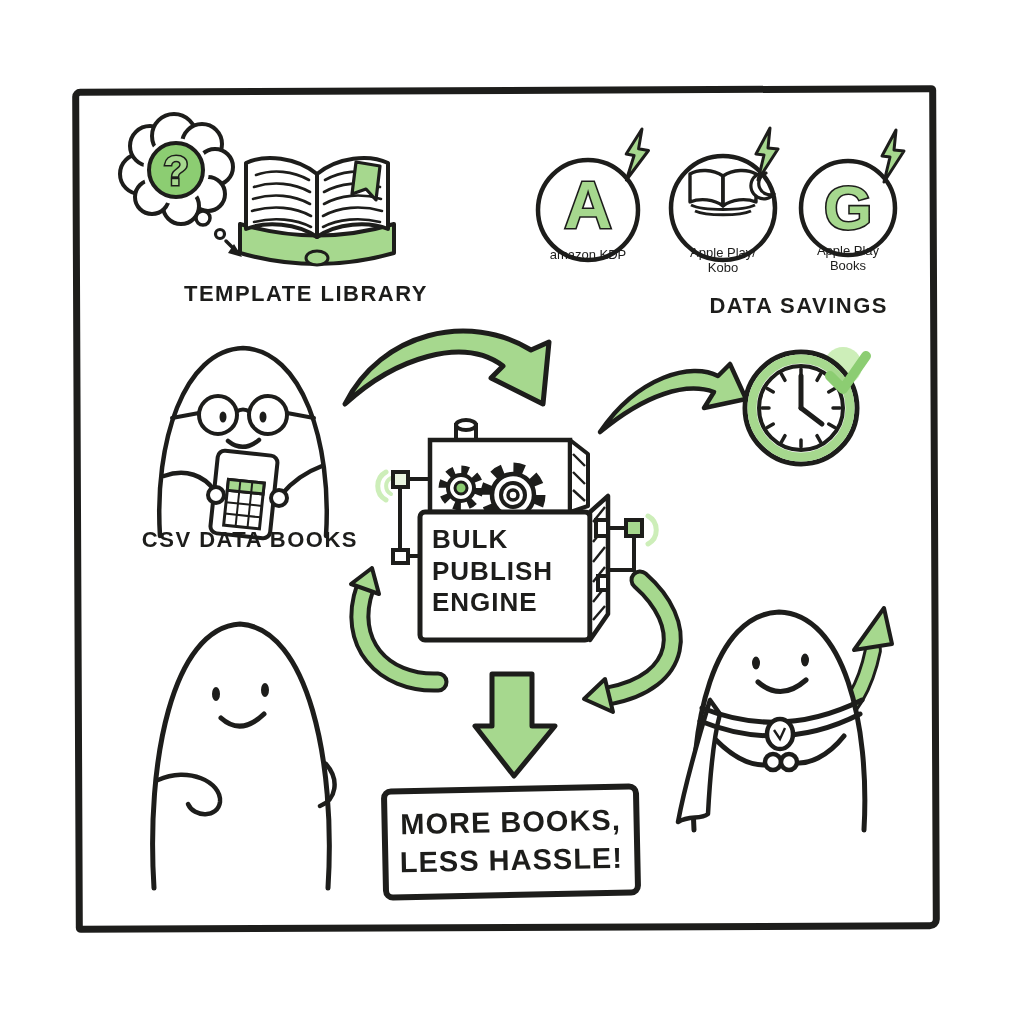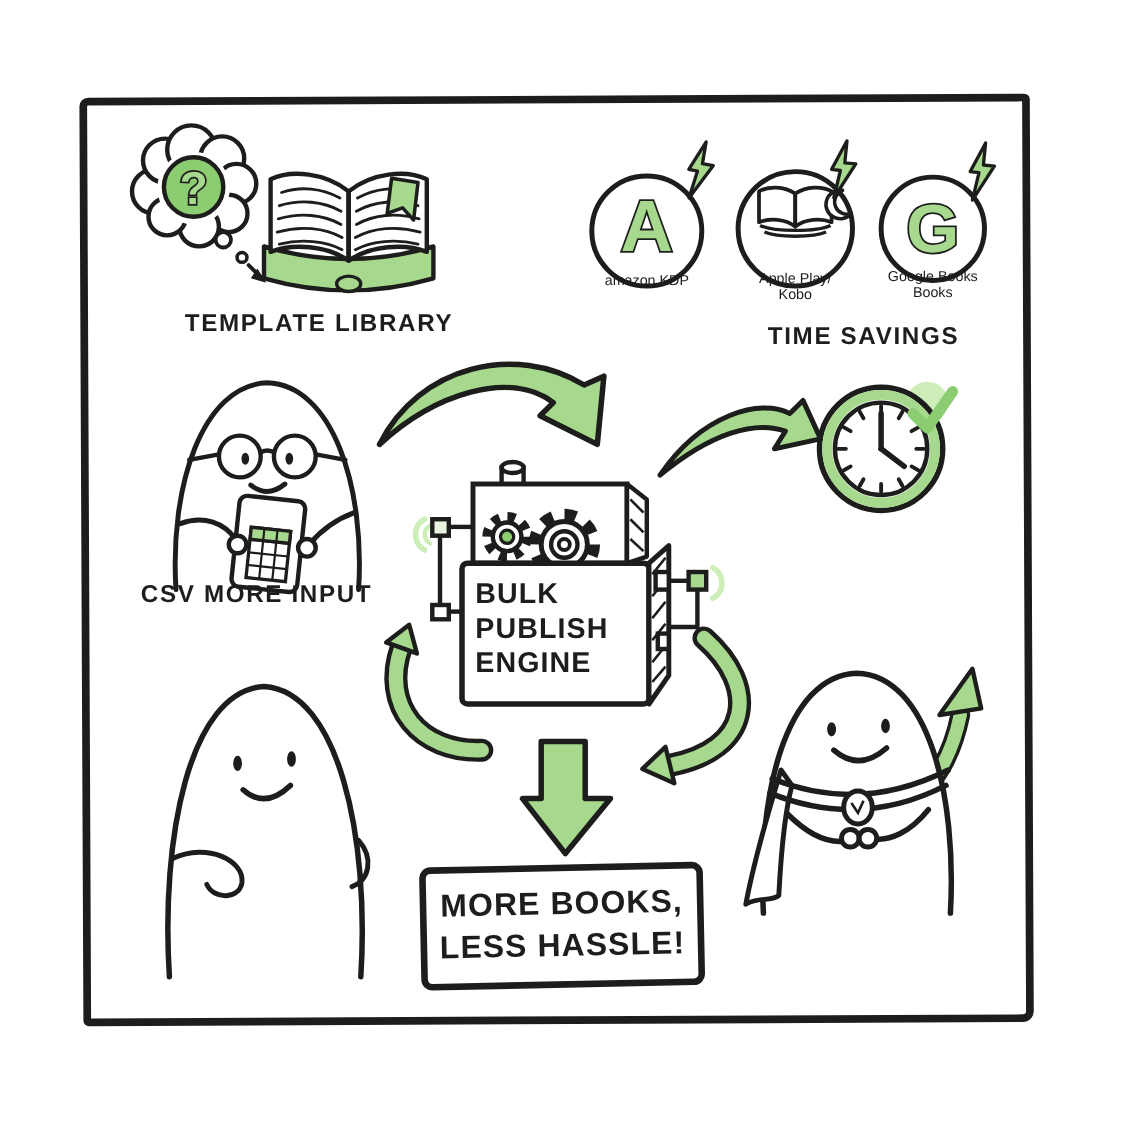--- a/index.html
+++ b/index.html
@@ -13,21 +13,21 @@
     position:relative;width:1024px;height:1024px;background:#ffffff;
     font-family:"Liberation Sans",sans-serif;color:var(--ink);overflow:hidden;
   }
   .frame{
     position:absolute;left:74px;top:87px;width:864px;height:844px;
     border:7px solid var(--ink);border-radius:8px 5px 10px 5px;
     transform:rotate(-0.25deg);box-sizing:border-box;
   }
   .abs{position:absolute;}
   .hand-label{
-    position:absolute;font-weight:700;color:var(--ink);text-align:left;
+    position:absolute;font-weight:700;color:var(--ink);text-align:right;
     white-space:pre-line;letter-spacing:1.5px;line-height:1.25;
   }
   .f22{font-size:22px;}
   .f21{font-size:21px;}
   .engine-label{
     position:absolute;left:432px;top:524px;width:156px;height:110px;
     font-weight:700;font-size:26px;line-height:1.22;letter-spacing:1px;
     text-align:left;white-space:pre-line;
   }
   .outcome-box{
@@ -123,24 +123,24 @@
       <polygon points="14,0 0,26 8,27 2,52 22,21 12,20" fill="var(--green)" class="ink-s" stroke-width="3" stroke-linejoin="round"></polygon>
     </g>
     <g transform="translate(354,4)">
       <polygon points="14,0 0,26 8,27 2,52 22,21 12,20" fill="var(--green)" class="ink-s" stroke-width="3" stroke-linejoin="round"></polygon>
     </g>
   </svg>
 
   <div class="platform-label" style="left:540px;top:220px;width:96px">amazon KDP</div>
   <div class="platform-label" style="left:670px;top:218px;width:106px">Apple Play/
 Kobo</div>
-  <div class="platform-label" style="left:800px;top:216px;width:96px">Google Books
+  <div class="platform-label" style="left:800px;top:216px;width:96px">Apple Play
 Books</div>
 
-  <div class="hand-label f22" style="left:698px;top:292px;width:190px">TIME SAVINGS</div>
+  <div class="hand-label f22" style="left:698px;top:292px;width:190px">DATA SAVINGS</div>
 
   <svg class="abs" style="left:335px;top:308px" width="230" height="120" viewBox="0 0 230 120">
     <path d="M10,96 C46,24 134,4 196,42 L214,34 L208,96 L156,70 L168,58 C128,28 60,50 10,96 Z" fill="var(--green)" class="ink-s" stroke-width="5" stroke-linejoin="round"></path>
   </svg>
 
   <svg class="abs" style="left:588px;top:346px" width="165" height="100" viewBox="0 0 165 100">
     <path d="M12,86 C50,30 104,16 130,30 L142,18 L158,53 L116,62 L126,46 C98,36 58,48 12,86 Z" fill="var(--green)" class="ink-s" stroke-width="4.5" stroke-linejoin="round"></path>
   </svg>
 
   <svg class="abs" style="left:733px;top:336px" width="140" height="140" viewBox="0 0 140 140">
@@ -189,21 +189,21 @@
         <line x1="89" y1="170" x2="125" y2="170"></line>
         <line x1="89" y1="181.5" x2="125" y2="181.5"></line>
       </g>
     </g>
     <path d="M26,142 C48,134 66,142 76,156" fill="none" class="ink-s" stroke-width="4.5" stroke-linecap="round"></path>
     <circle cx="78" cy="161" r="8" fill="#fff" class="ink-s" stroke-width="4"></circle>
     <path d="M184,132 C168,138 154,148 144,160" fill="none" class="ink-s" stroke-width="4.5" stroke-linecap="round"></path>
     <circle cx="141" cy="164" r="8" fill="#fff" class="ink-s" stroke-width="4"></circle>
   </svg>
 
-  <div class="hand-label f22" style="left:128px;top:526px;width:230px">CSV MORE INPUT</div>
+  <div class="hand-label f22" style="left:128px;top:526px;width:230px">CSV DATA BOOKS</div>
 
   <svg class="abs" style="left:376px;top:408px" width="280" height="248" viewBox="0 0 280 248">
     <rect x="80" y="17" width="20" height="22" fill="#fff" class="ink-s" stroke-width="4"></rect>
     <ellipse cx="90" cy="17" rx="10" ry="5" fill="#fff" class="ink-s" stroke-width="4"></ellipse>
     <rect x="54" y="32" width="140" height="72" fill="#fff" class="ink-s" stroke-width="4.5"></rect>
     <polygon points="194,32 212,46 212,98 194,104" fill="#fff" class="ink-s" stroke-width="4" stroke-linejoin="round"></polygon>
     <g class="ink-s" stroke-width="2.4">
       <line x1="197" y1="46" x2="209" y2="58"></line>
       <line x1="197" y1="64" x2="209" y2="76"></line>
       <line x1="197" y1="82" x2="209" y2="93"></line>

